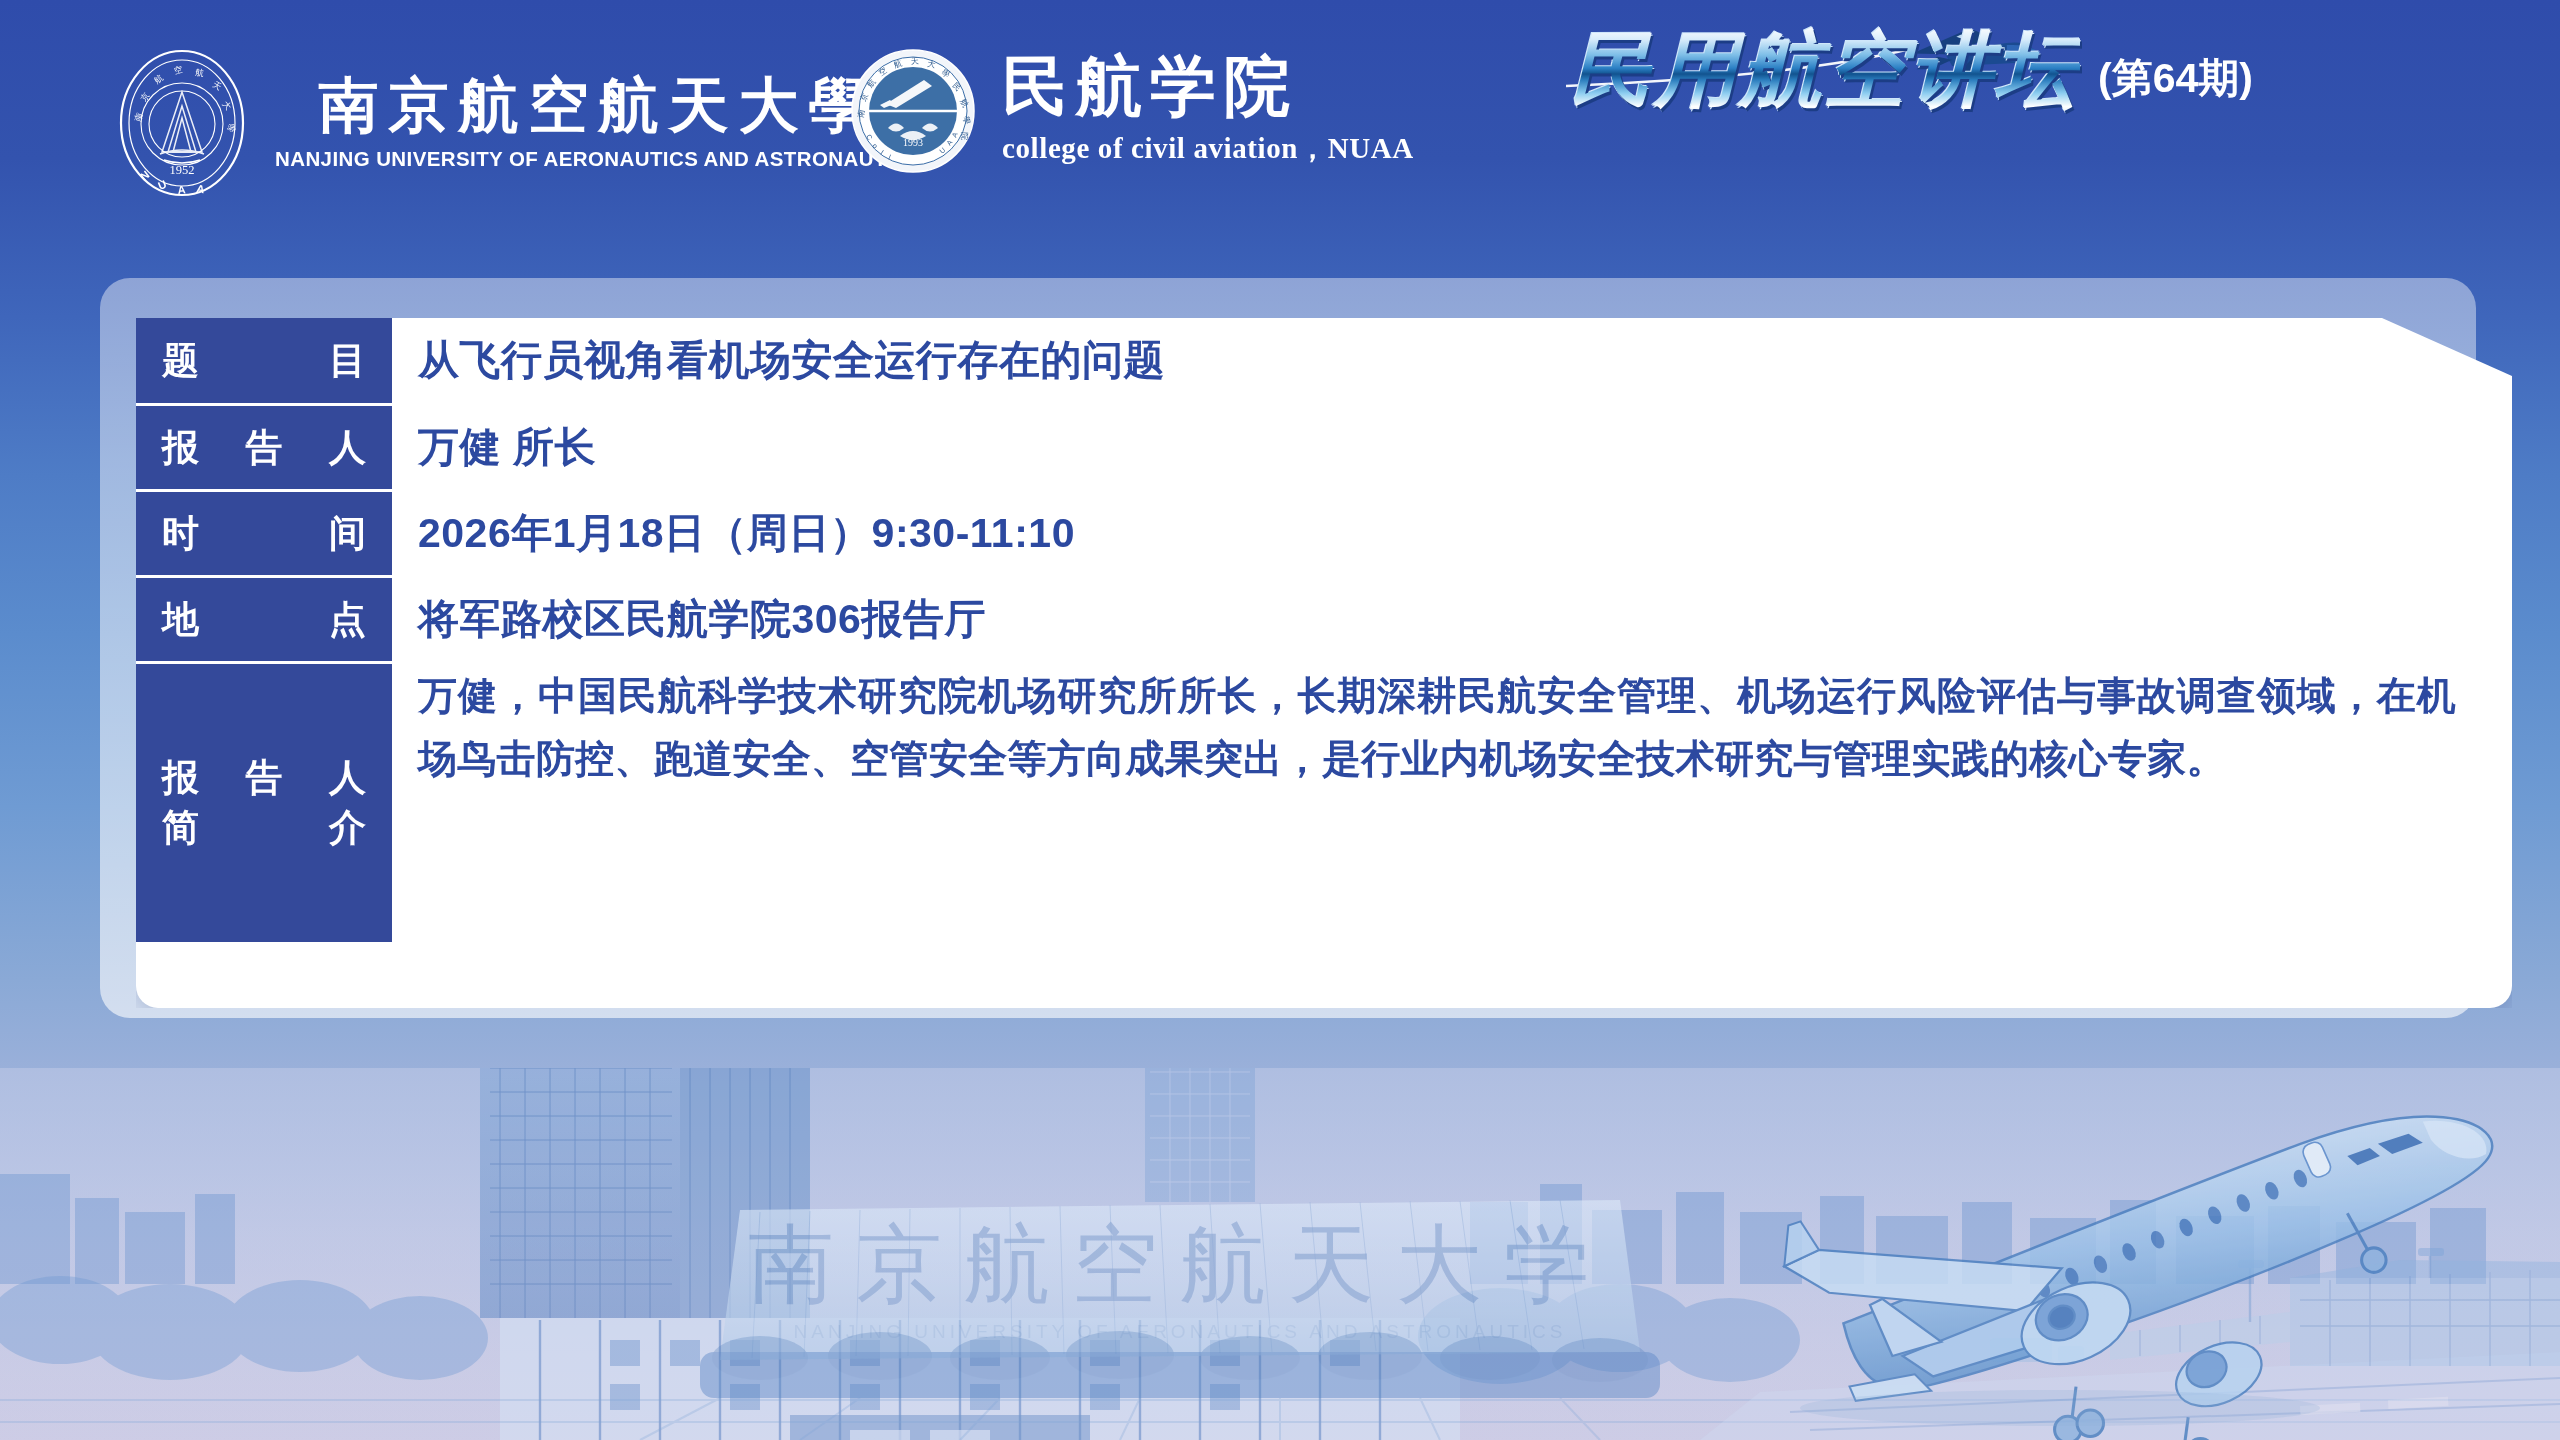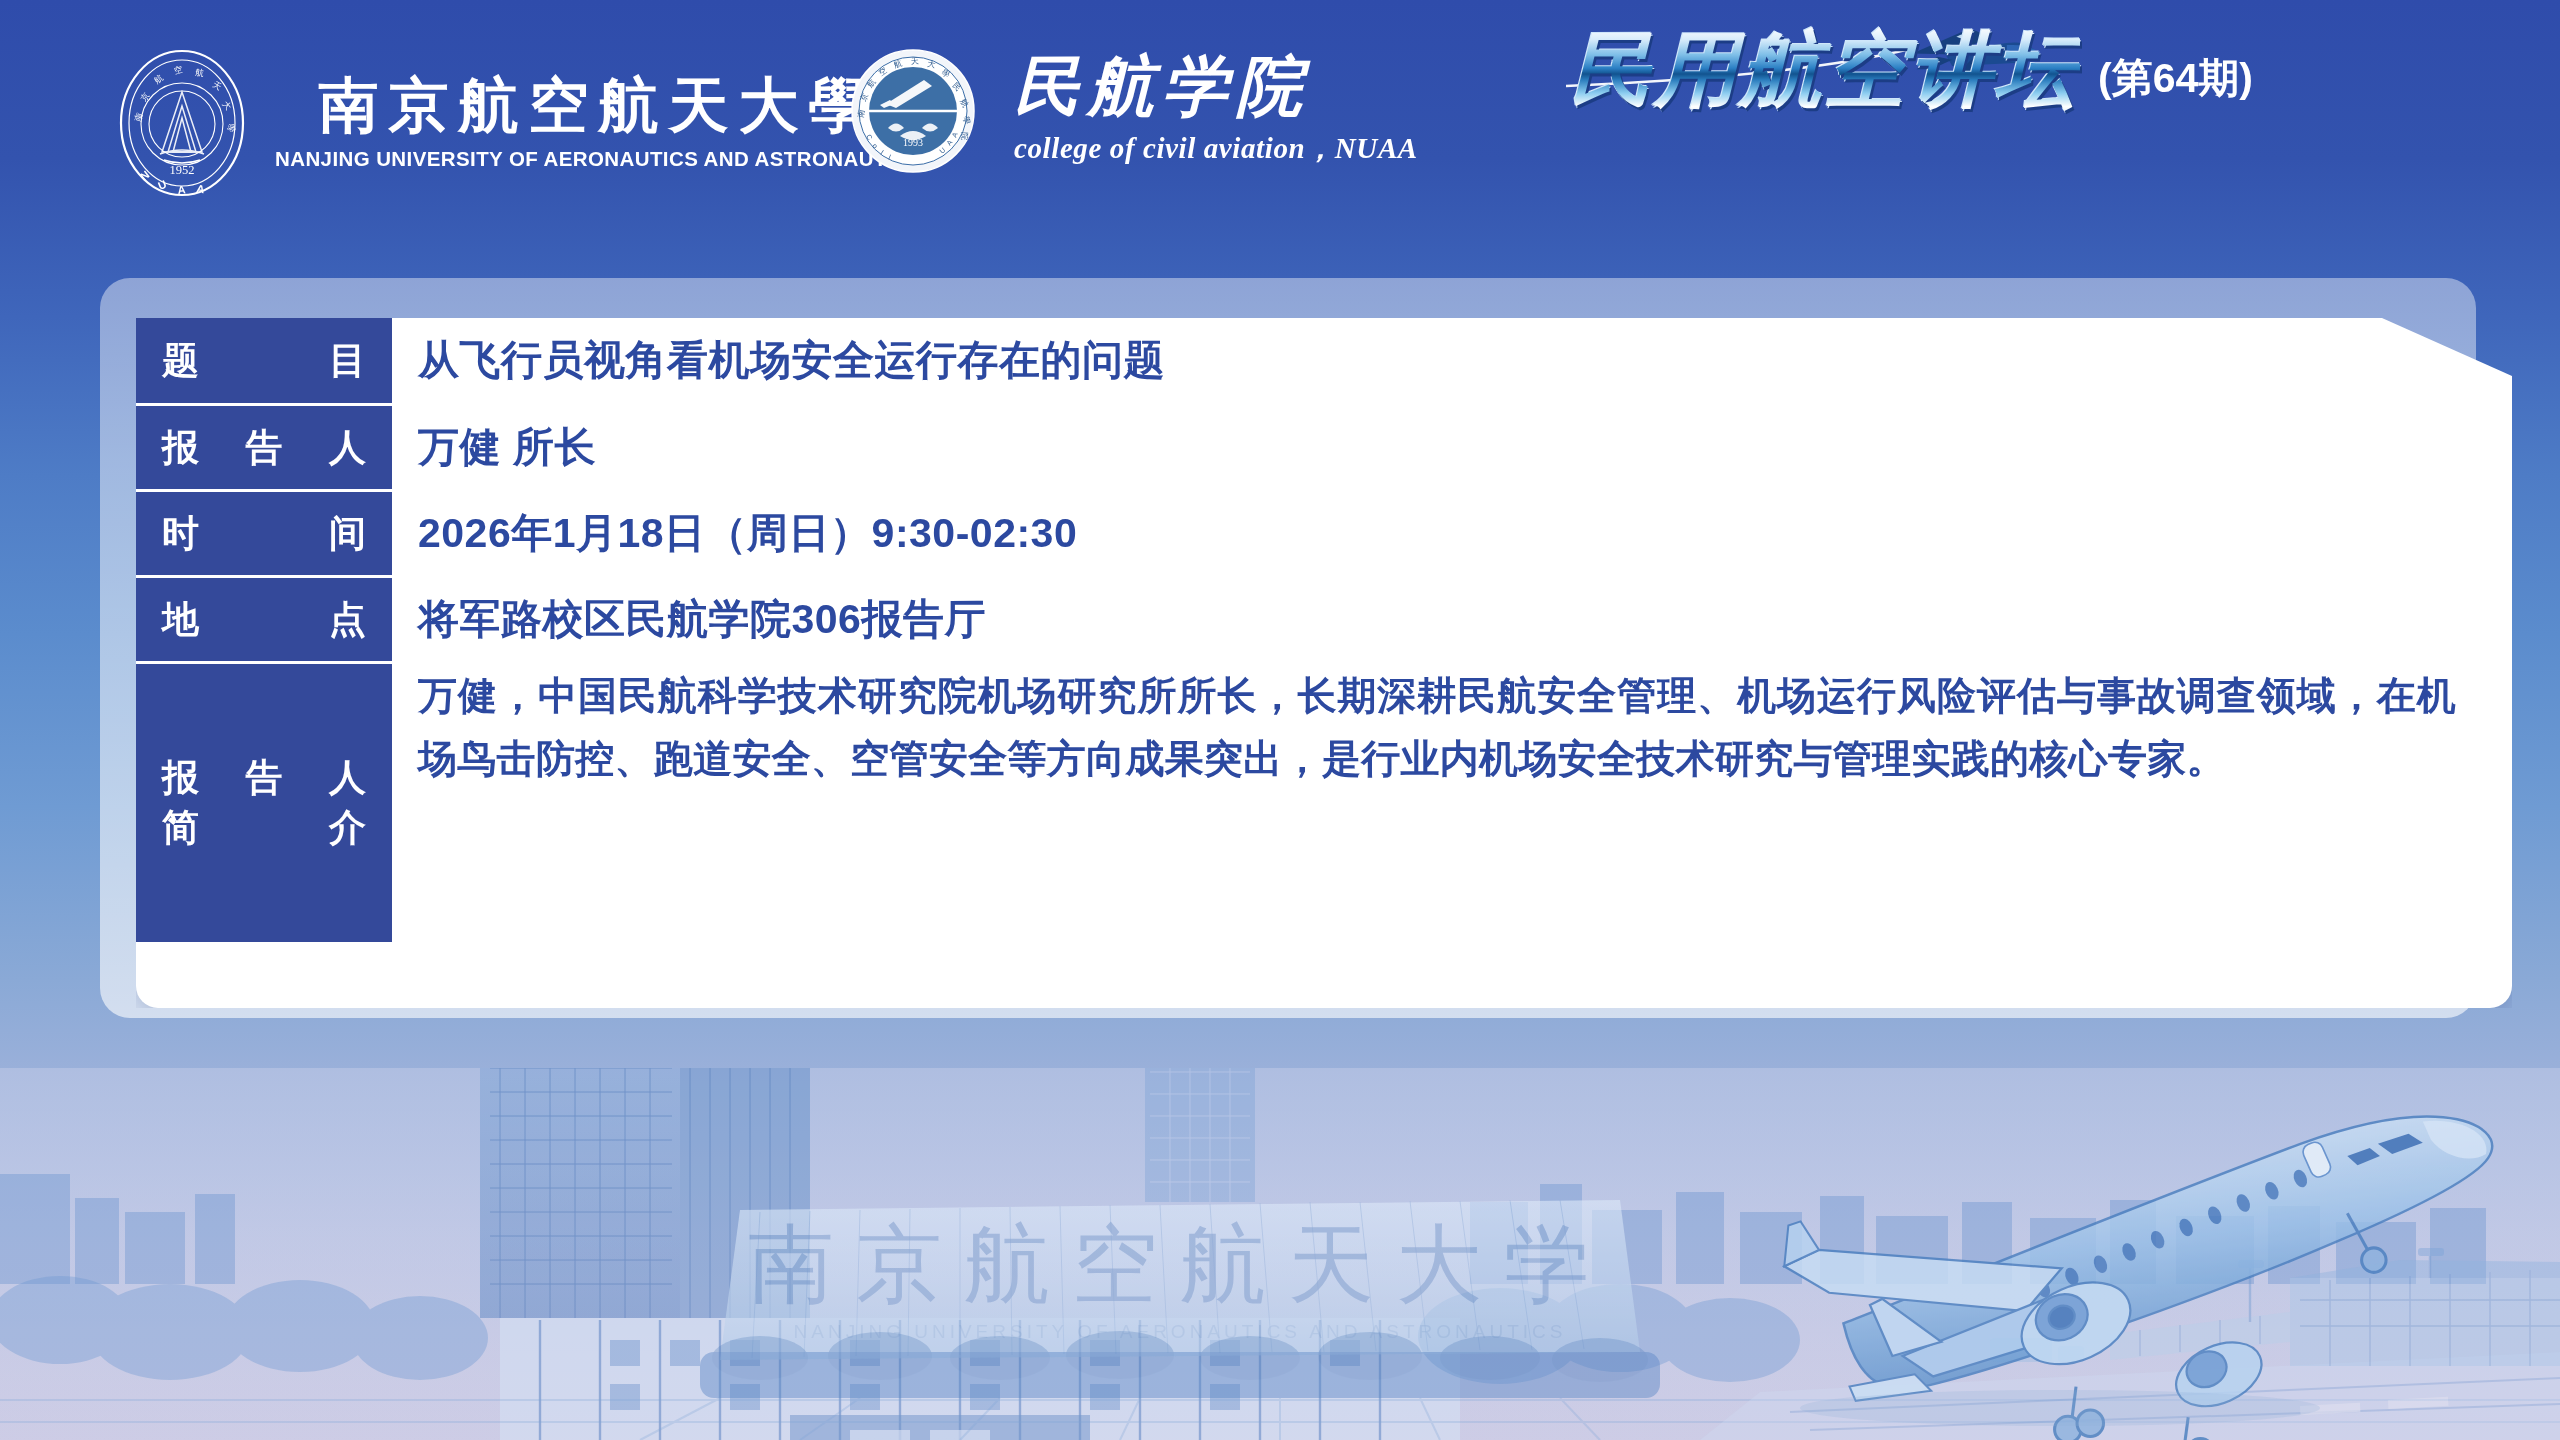--- a/index.html
+++ b/index.html
@@ -52,21 +52,21 @@
     font-family:"Liberation Serif","DejaVu Serif",serif;
   }
   .en-uni-name {
     font-size:20.5px; font-weight:bold; color:#fff; letter-spacing:.4px;
     white-space:nowrap; margin-top:9px;
   }
 
   
   #cca-logo { left:850px; top:48px; }
   .seal-cca { width:126px; height:126px; position:relative; flex:0 0 auto; }
-  #cca-names { margin-left:38px;font-style:italic; }
+  #cca-names { margin-left:26px; }
   .cn-col-name {
     font-size:66px; font-weight:bold; color:#fff; letter-spacing:8px;
     line-height:1.02; white-space:nowrap;
     font-family:"Liberation Serif","DejaVu Serif",serif;
   }
   .en-col-name {
     font-size:29px; font-weight:bold; color:#fff; letter-spacing:.6px;
     white-space:nowrap; margin-top:8px;
     font-family:"Liberation Serif","DejaVu Serif",serif;
   }
@@ -302,21 +302,21 @@
         <div class="value-cell">万健 所长</div>
       </div>
 
       <div class="row row-time">
         <div class="label-cell">
           <div class="label-line">
             <span>时</span>
             <span>间</span>
           </div>
         </div>
-        <div class="value-cell">2026年1月18日（周日）9:30-02:30</div>
+        <div class="value-cell">2026年1月18日（周日）9:30-11:10</div>
       </div>
 
       <div class="row row-place">
         <div class="label-cell">
           <div class="label-line">
             <span>地</span>
             <span>点</span>
           </div>
         </div>
         <div class="value-cell">将军路校区民航学院306报告厅</div>

